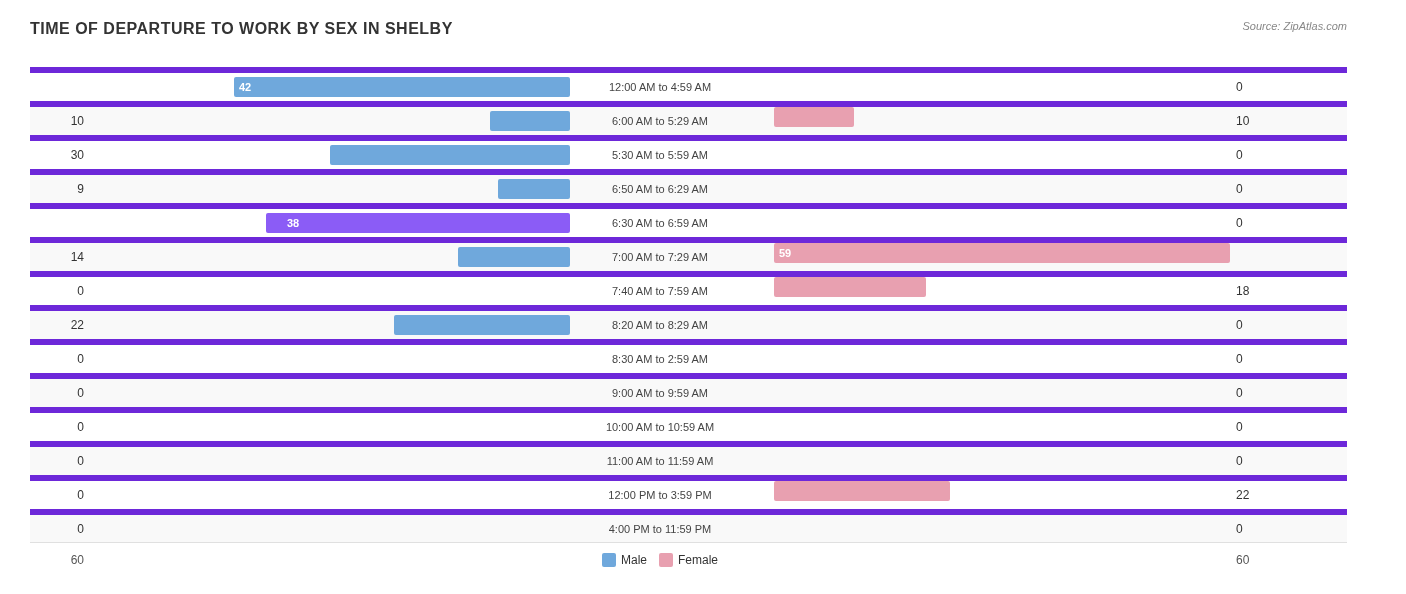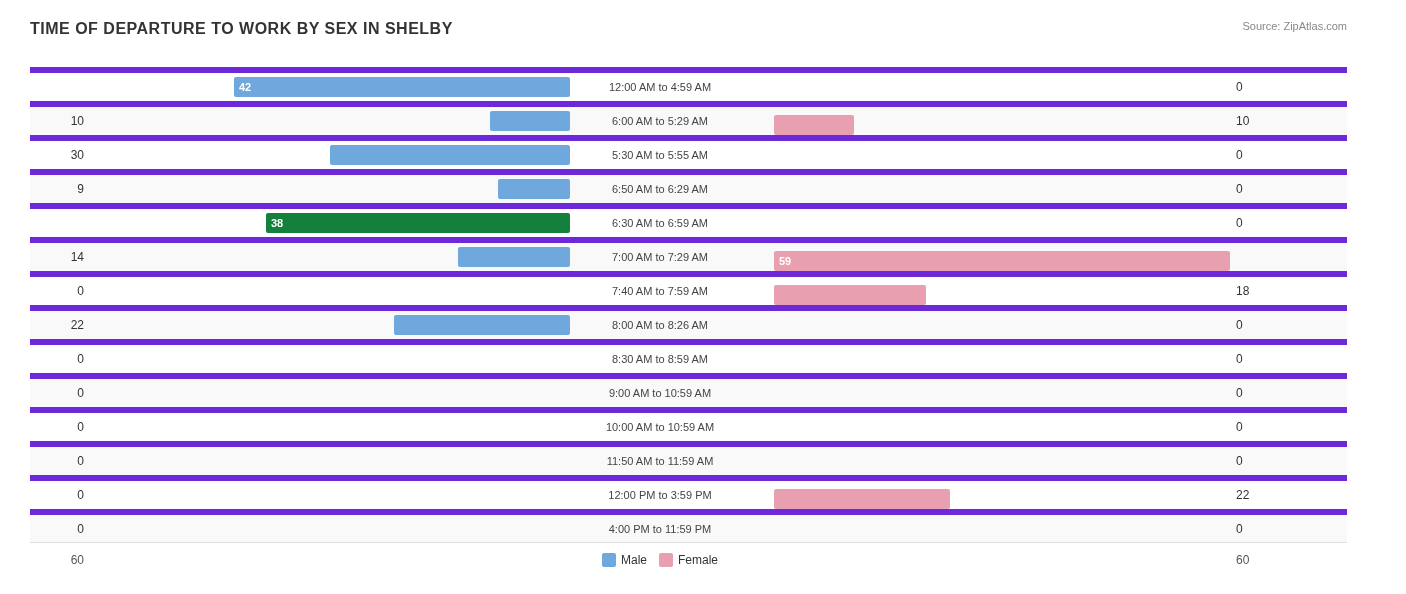--- a/index.html
+++ b/index.html
@@ -20,20 +20,21 @@
       color: #333;
       margin-bottom: 4px;
       text-transform: uppercase;
       letter-spacing: 0.5px;
     }
     .source-text {
       font-size: 11px;
       color: #888;
       text-align: right;
       margin-bottom: 27px;
+      font-style: italic;
     }
     .chart-area {
       position: relative;
       width: 100%;
     }
     .chart-row {
       display: flex;
       align-items: center;
       height: 34px;
       border-top: 6px solid #6d28d9;
@@ -77,21 +78,21 @@
       width: 180px;
       text-align: center;
       font-size: 11px;
       color: #444;
       flex-shrink: 0;
       padding: 0 4px;
     }
     .right-bar-area {
       width: 480px;
       display: flex;
-      align-items: flex-end;
+      align-items: flex-start;
       justify-content: flex-start;
       flex-shrink: 0;
       position: relative;
       height: 100%;
       padding-left: 24px;
     }
     .right-bar {
       height: 20px;
       background: #e8a0b0;
       border-radius: 2px;
@@ -184,37 +185,37 @@
         <div class="right-bar-area">
           <div class="right-bar" style="width: 80px; background: rgb(232, 160, 176);"></div>
         </div>
         <div class="right-value">10</div>
       </div>
       <div class="chart-row">
         <div class="left-value">30</div>
         <div class="left-bar-area">
           <div class="left-bar" style="width: 240px; background: rgb(111, 168, 220);"></div>
         </div>
-        <div class="label-cell">5:30 AM to 5:55 AM</div>
+        <div class="label-cell">5:30 AM to 5:59 AM</div>
         <div class="right-bar-area"></div>
         <div class="right-value">0</div>
       </div>
       <div class="chart-row">
         <div class="left-value">9</div>
         <div class="left-bar-area">
           <div class="left-bar" style="width: 72px; background: rgb(111, 168, 220);"></div>
         </div>
         <div class="label-cell">6:50 AM to 6:29 AM</div>
         <div class="right-bar-area"></div>
         <div class="right-value">0</div>
       </div>
       <div class="chart-row">
         <div class="left-value"></div>
         <div class="left-bar-area">
-          <div class="left-bar" style="width: 304px; background: #15803d;">
+          <div class="left-bar" style="width: 304px; background: #8b5cf6; padding-left: 16px;">
             <span style="font-size: 11px; font-weight: bold; color: rgb(255, 255, 255); padding: 0px 5px; white-space: nowrap;">38</span>
           </div>
         </div>
         <div class="label-cell">6:30 AM to 6:59 AM</div>
         <div class="right-bar-area"></div>
         <div class="right-value">0</div>
       </div>
       <div class="chart-row">
         <div class="left-value">14</div>
         <div class="left-bar-area">
@@ -235,49 +236,49 @@
         <div class="right-bar-area">
           <div class="right-bar" style="width: 152px; background: rgb(232, 160, 176);"></div>
         </div>
         <div class="right-value">18</div>
       </div>
       <div class="chart-row">
         <div class="left-value">22</div>
         <div class="left-bar-area">
           <div class="left-bar" style="width: 176px; background: rgb(111, 168, 220);"></div>
         </div>
-        <div class="label-cell">8:00 AM to 8:26 AM</div>
-        <div class="right-bar-area"></div>
-        <div class="right-value">0</div>
-      </div>
-      <div class="chart-row">
-        <div class="left-value">0</div>
-        <div class="left-bar-area"></div>
-        <div class="label-cell">8:30 AM to 8:59 AM</div>
-        <div class="right-bar-area"></div>
-        <div class="right-value">0</div>
-      </div>
-      <div class="chart-row">
-        <div class="left-value">0</div>
-        <div class="left-bar-area"></div>
-        <div class="label-cell">9:00 AM to 10:59 AM</div>
+        <div class="label-cell">8:20 AM to 8:29 AM</div>
+        <div class="right-bar-area"></div>
+        <div class="right-value">0</div>
+      </div>
+      <div class="chart-row">
+        <div class="left-value">0</div>
+        <div class="left-bar-area"></div>
+        <div class="label-cell">8:30 AM to 2:59 AM</div>
+        <div class="right-bar-area"></div>
+        <div class="right-value">0</div>
+      </div>
+      <div class="chart-row">
+        <div class="left-value">0</div>
+        <div class="left-bar-area"></div>
+        <div class="label-cell">9:00 AM to 9:59 AM</div>
         <div class="right-bar-area"></div>
         <div class="right-value">0</div>
       </div>
       <div class="chart-row">
         <div class="left-value">0</div>
         <div class="left-bar-area"></div>
         <div class="label-cell">10:00 AM to 10:59 AM</div>
         <div class="right-bar-area"></div>
         <div class="right-value">0</div>
       </div>
       <div class="chart-row">
         <div class="left-value">0</div>
         <div class="left-bar-area"></div>
-        <div class="label-cell">11:50 AM to 11:59 AM</div>
+        <div class="label-cell">11:00 AM to 11:59 AM</div>
         <div class="right-bar-area"></div>
         <div class="right-value">0</div>
       </div>
       <div class="chart-row">
         <div class="left-value">0</div>
         <div class="left-bar-area"></div>
         <div class="label-cell">12:00 PM to 3:59 PM</div>
         <div class="right-bar-area">
           <div class="right-bar" style="width: 176px; background: rgb(232, 160, 176);"></div>
         </div>

